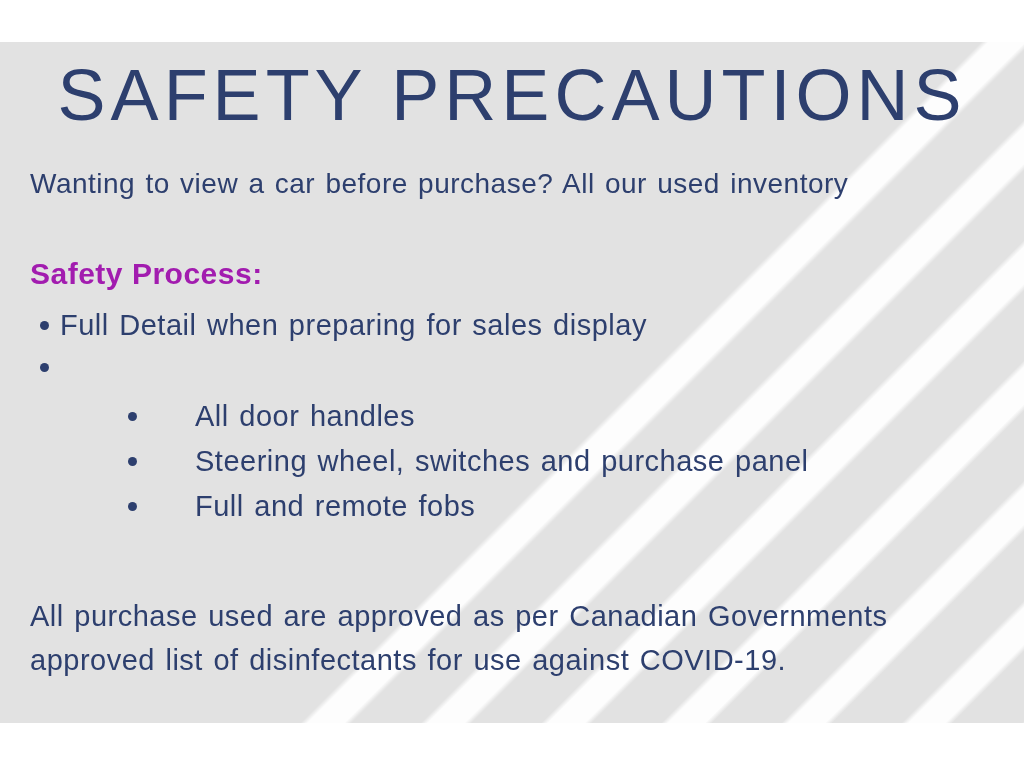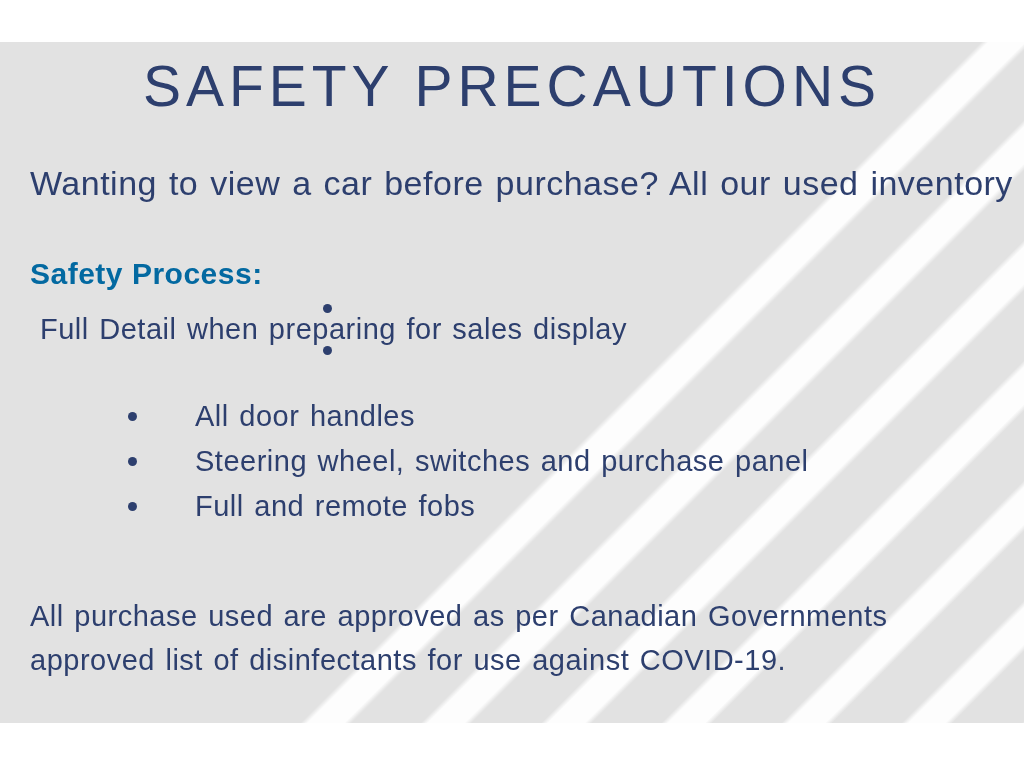--- a/index.html
+++ b/index.html
@@ -41,64 +41,64 @@
         rgba(255,255,255,0) 1119px, #fdfdfd 1124px, #fdfdfd 1150px, rgba(255,255,255,0) 1155px,
         rgba(255,255,255,0) 1204px, #fdfdfd 1209px);
     }
     .title {
       position: absolute;
       left: 0;
       right: 0;
       top: 12px;
       margin: 0;
       text-align: center;
-      font-size: 57px;
+      font-size: 72px;
       font-weight: 300;
       letter-spacing: 5px;
       line-height: 1.15;
       color: #2d3f6e;
       white-space: nowrap;
     }
     .intro {
       position: absolute;
       left: 30px;
       top: 120px;
       margin: 0;
-      font-size: 34px;
+      font-size: 28px;
       line-height: 43px;
       letter-spacing: 0.5px;
       word-spacing: 2px;
       color: #2d3f6e;
       white-space: nowrap;
     }
     .line { display: block; }
     .heading {
       position: absolute;
       left: 30px;
       top: 215px;
       margin: 0;
       font-size: 30px;
       font-weight: bold;
       letter-spacing: 0.5px;
-      color: #0369a1;
+      color: #a21caf;
       white-space: nowrap;
     }
     ul.bullets {
       position: absolute;
       margin: 0;
       padding: 0;
       list-style: none;
       color: #2d3f6e;
       font-size: 29px;
       letter-spacing: 0.5px;
       word-spacing: 2px;
       white-space: nowrap;
     }
     ul.level1 { left: 40px; top: 262px; }
-    ul.level1 li { height: 42px; flex-direction: column; }
+    ul.level1 li { height: 42px; }
     ul.level2 { left: 128px; top: 352px; }
     ul.level2 li { height: 45px; gap: 45px; }
     ul.bullets li {
       display: flex;
       align-items: center;
     }
     .dot {
       display: inline-block;
       width: 9px;
       height: 9px;

